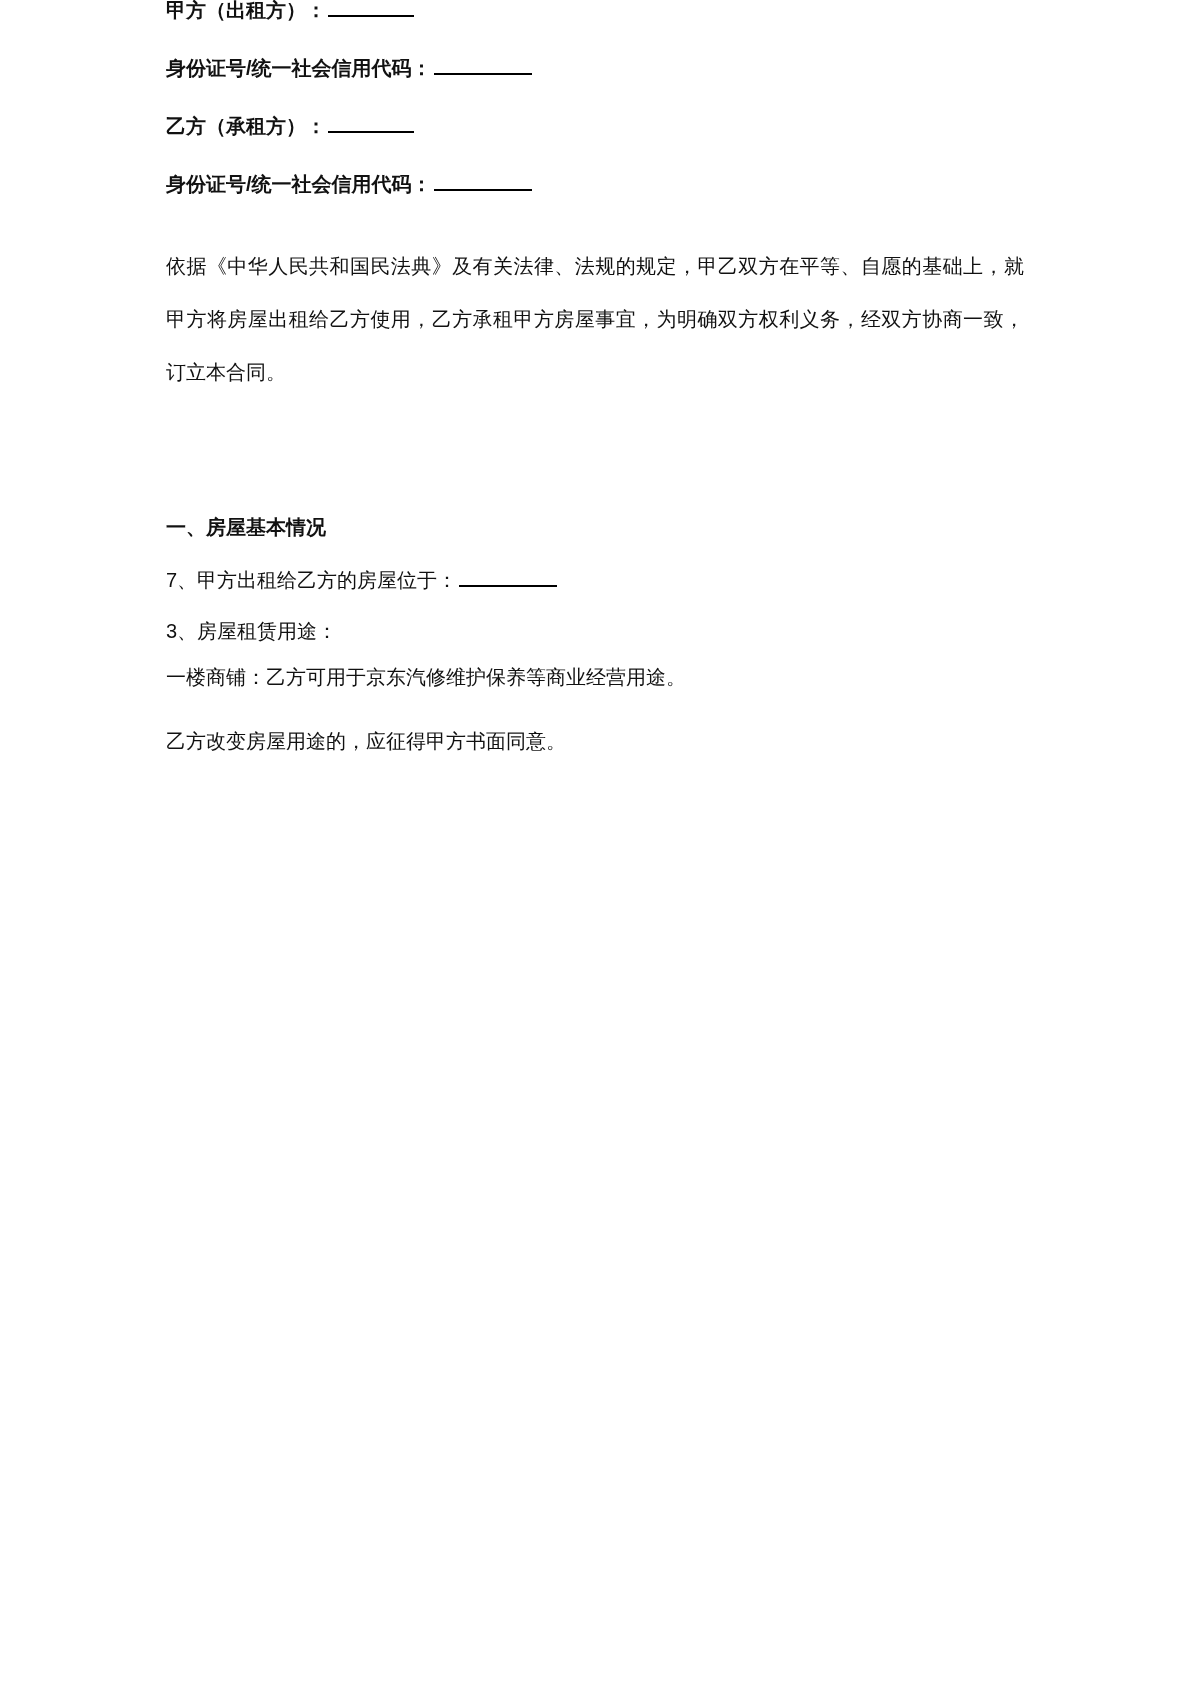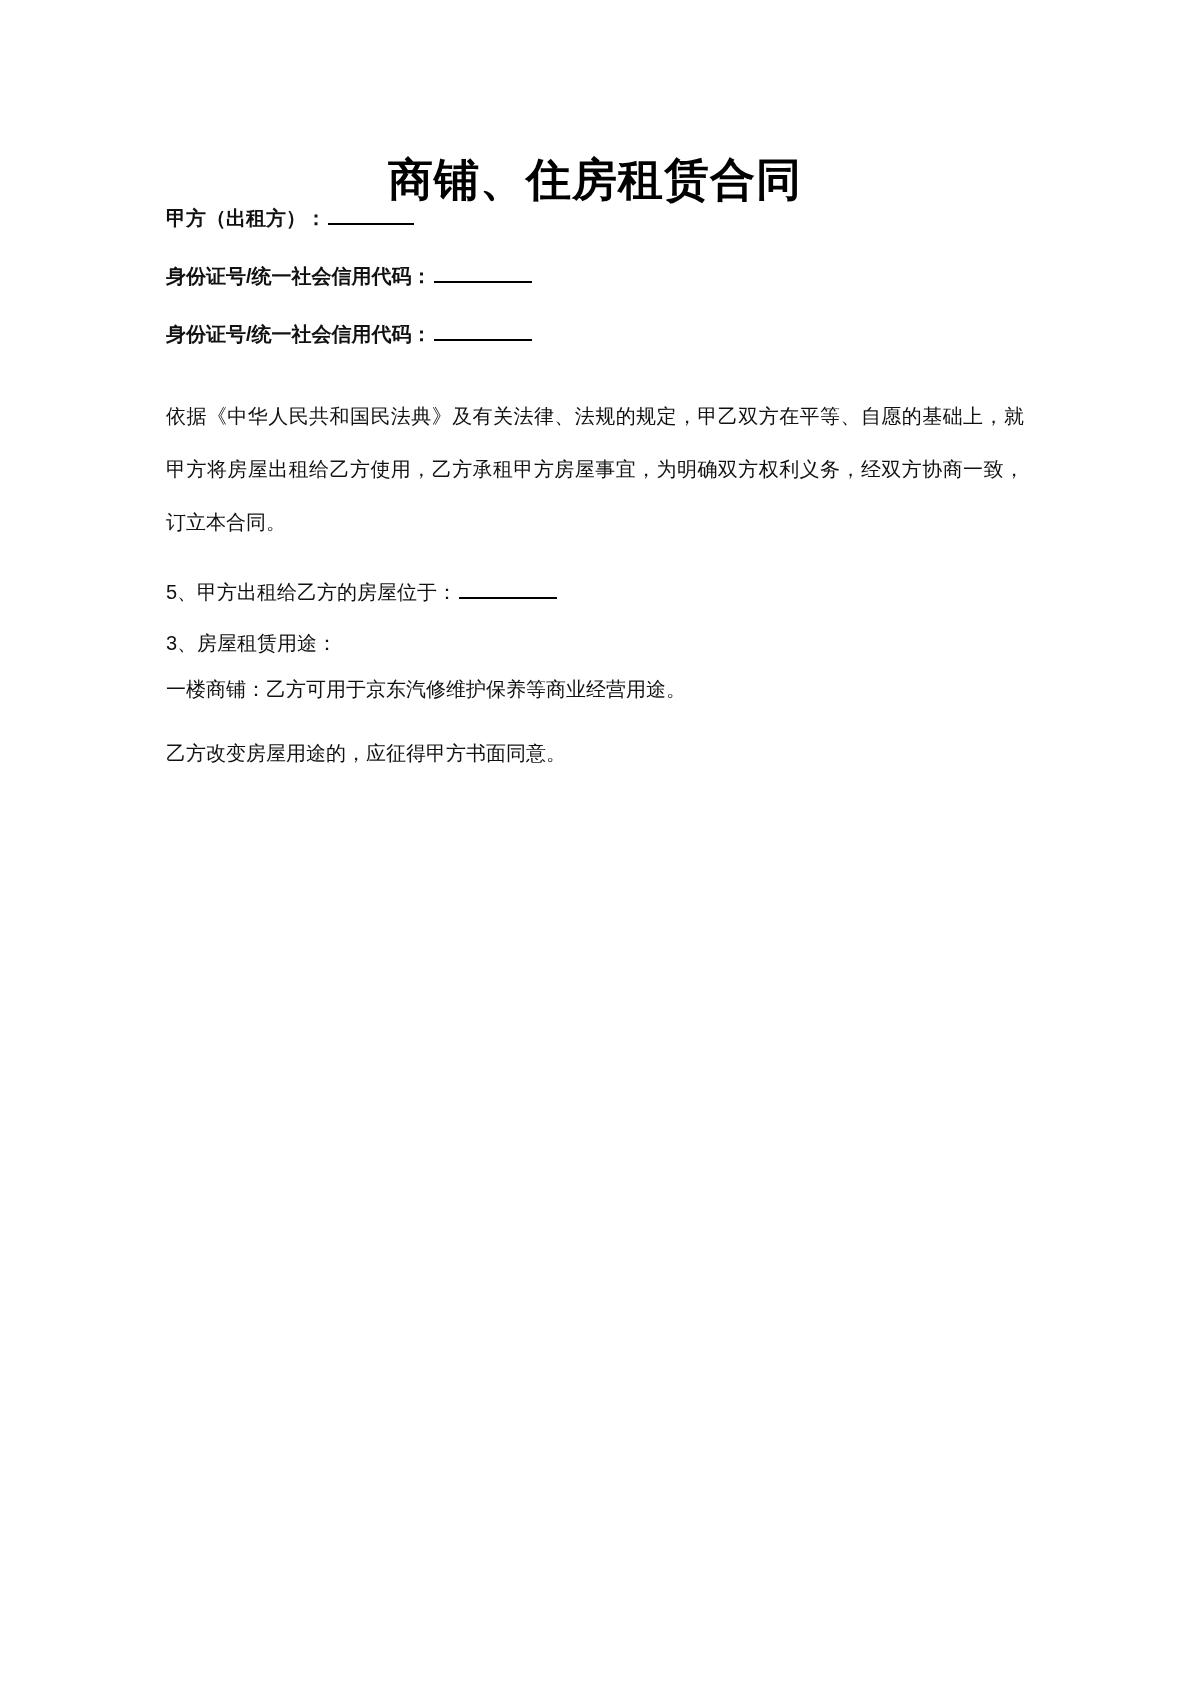--- a/index.html
+++ b/index.html
@@ -95,37 +95,38 @@
   .usage-line:last-child {
     margin-bottom: 0;
   }
 </style>
 </head>
 <body>
 
 <div class="page">
   <div class="content">
 
-    <h1 class="doc-title">商铺、住房租赁合同</h1>
 
     <div class="party-block">
 
       <p class="party-line"><span>甲方（出租方）：</span><span class="blank blank-sm"></span></p>
 
       <p class="party-line"><span>身份证号/统一社会信用代码：</span><span class="blank blank-md"></span></p>
 
+      <p class="party-line"><span>乙方（承租方）：</span><span class="blank blank-sm"></span></p>
 
       <p class="party-line"><span>身份证号/统一社会信用代码：</span><span class="blank blank-md"></span></p>
 
     </div>
 
     <p class="preamble">依据《中华人民共和国民法典》及有关法律、法规的规定，甲乙双方在平等、自愿的基础上，就甲方将房屋出租给乙方使用，乙方承租甲方房屋事宜，为明确双方权利义务，经双方协商一致，订立本合同。</p>
 
+    <h2 class="section-heading">一、房屋基本情况</h2>
 
-    <p class="clause"><span>5、甲方出租给乙方的房屋位于：</span><span class="blank blank-md"></span></p>
+    <p class="clause"><span>7、甲方出租给乙方的房屋位于：</span><span class="blank blank-md"></span></p>
 
 
     <p class="clause clause-tight">3、房屋租赁用途：</p>
 
     <div class="usage-group">
       <p class="usage-line">一楼商铺：乙方可用于京东汽修维护保养等商业经营用途。</p>
       <p class="usage-line">乙方改变房屋用途的，应征得甲方书面同意。</p>
     </div>
 
   </div>

